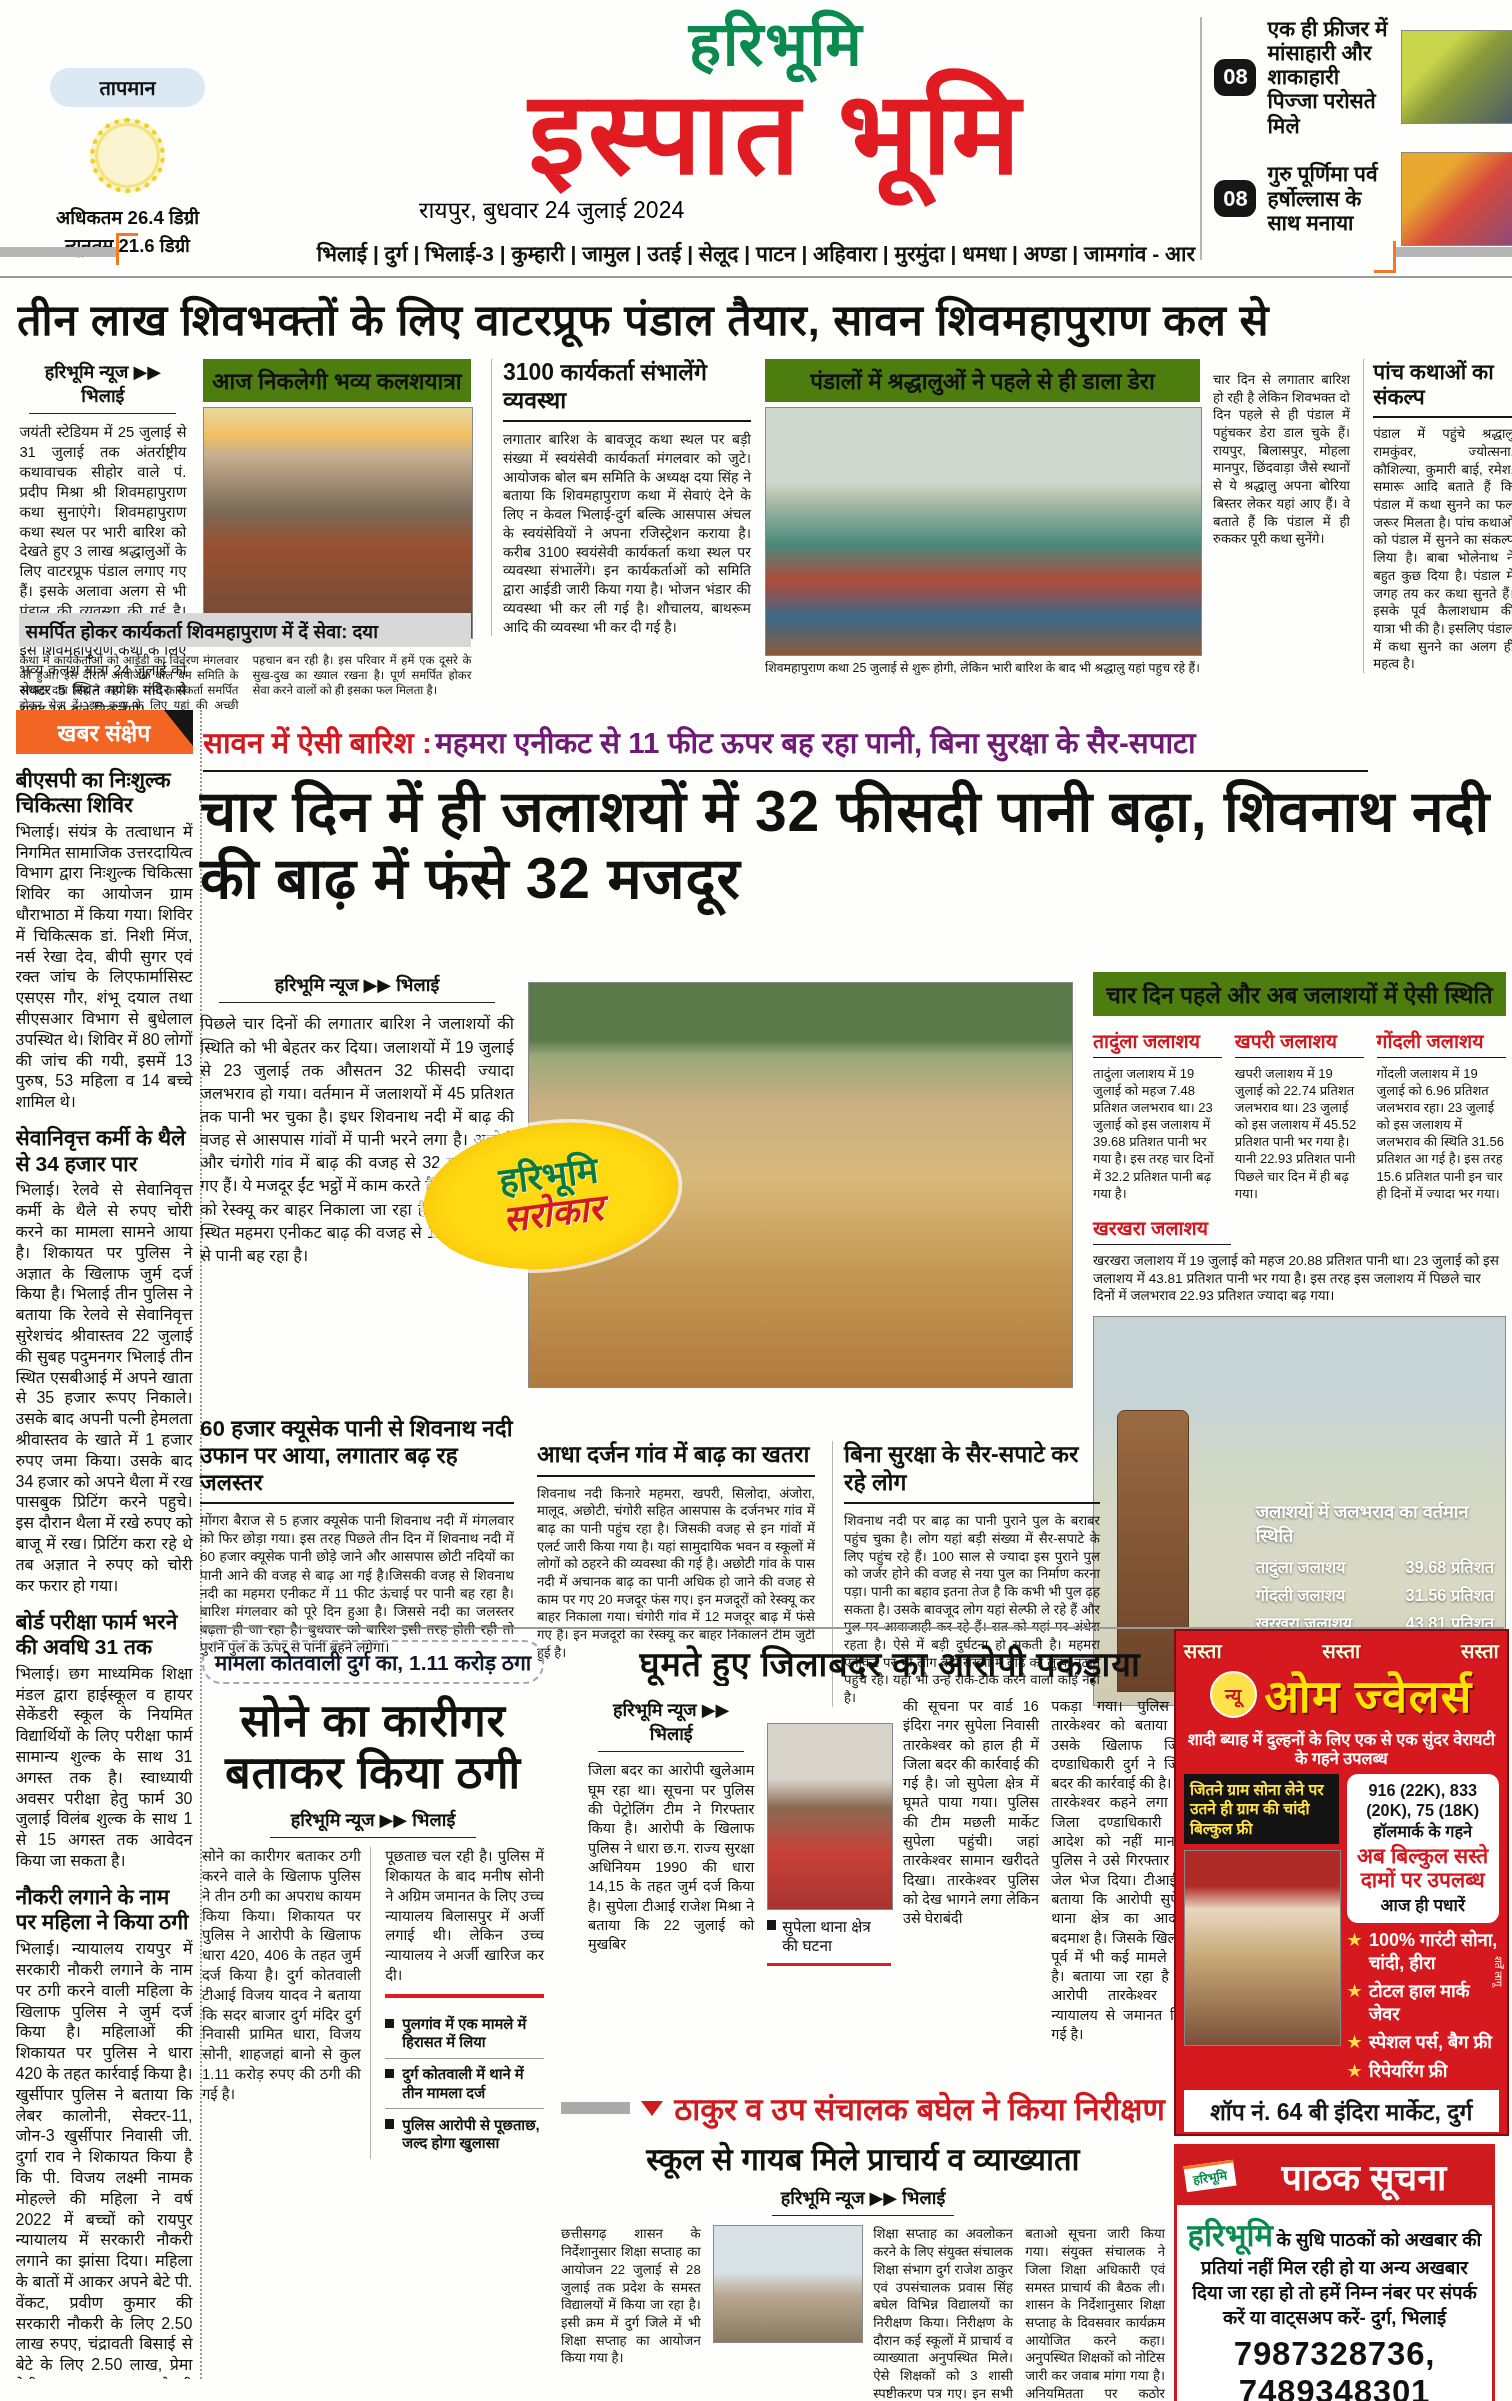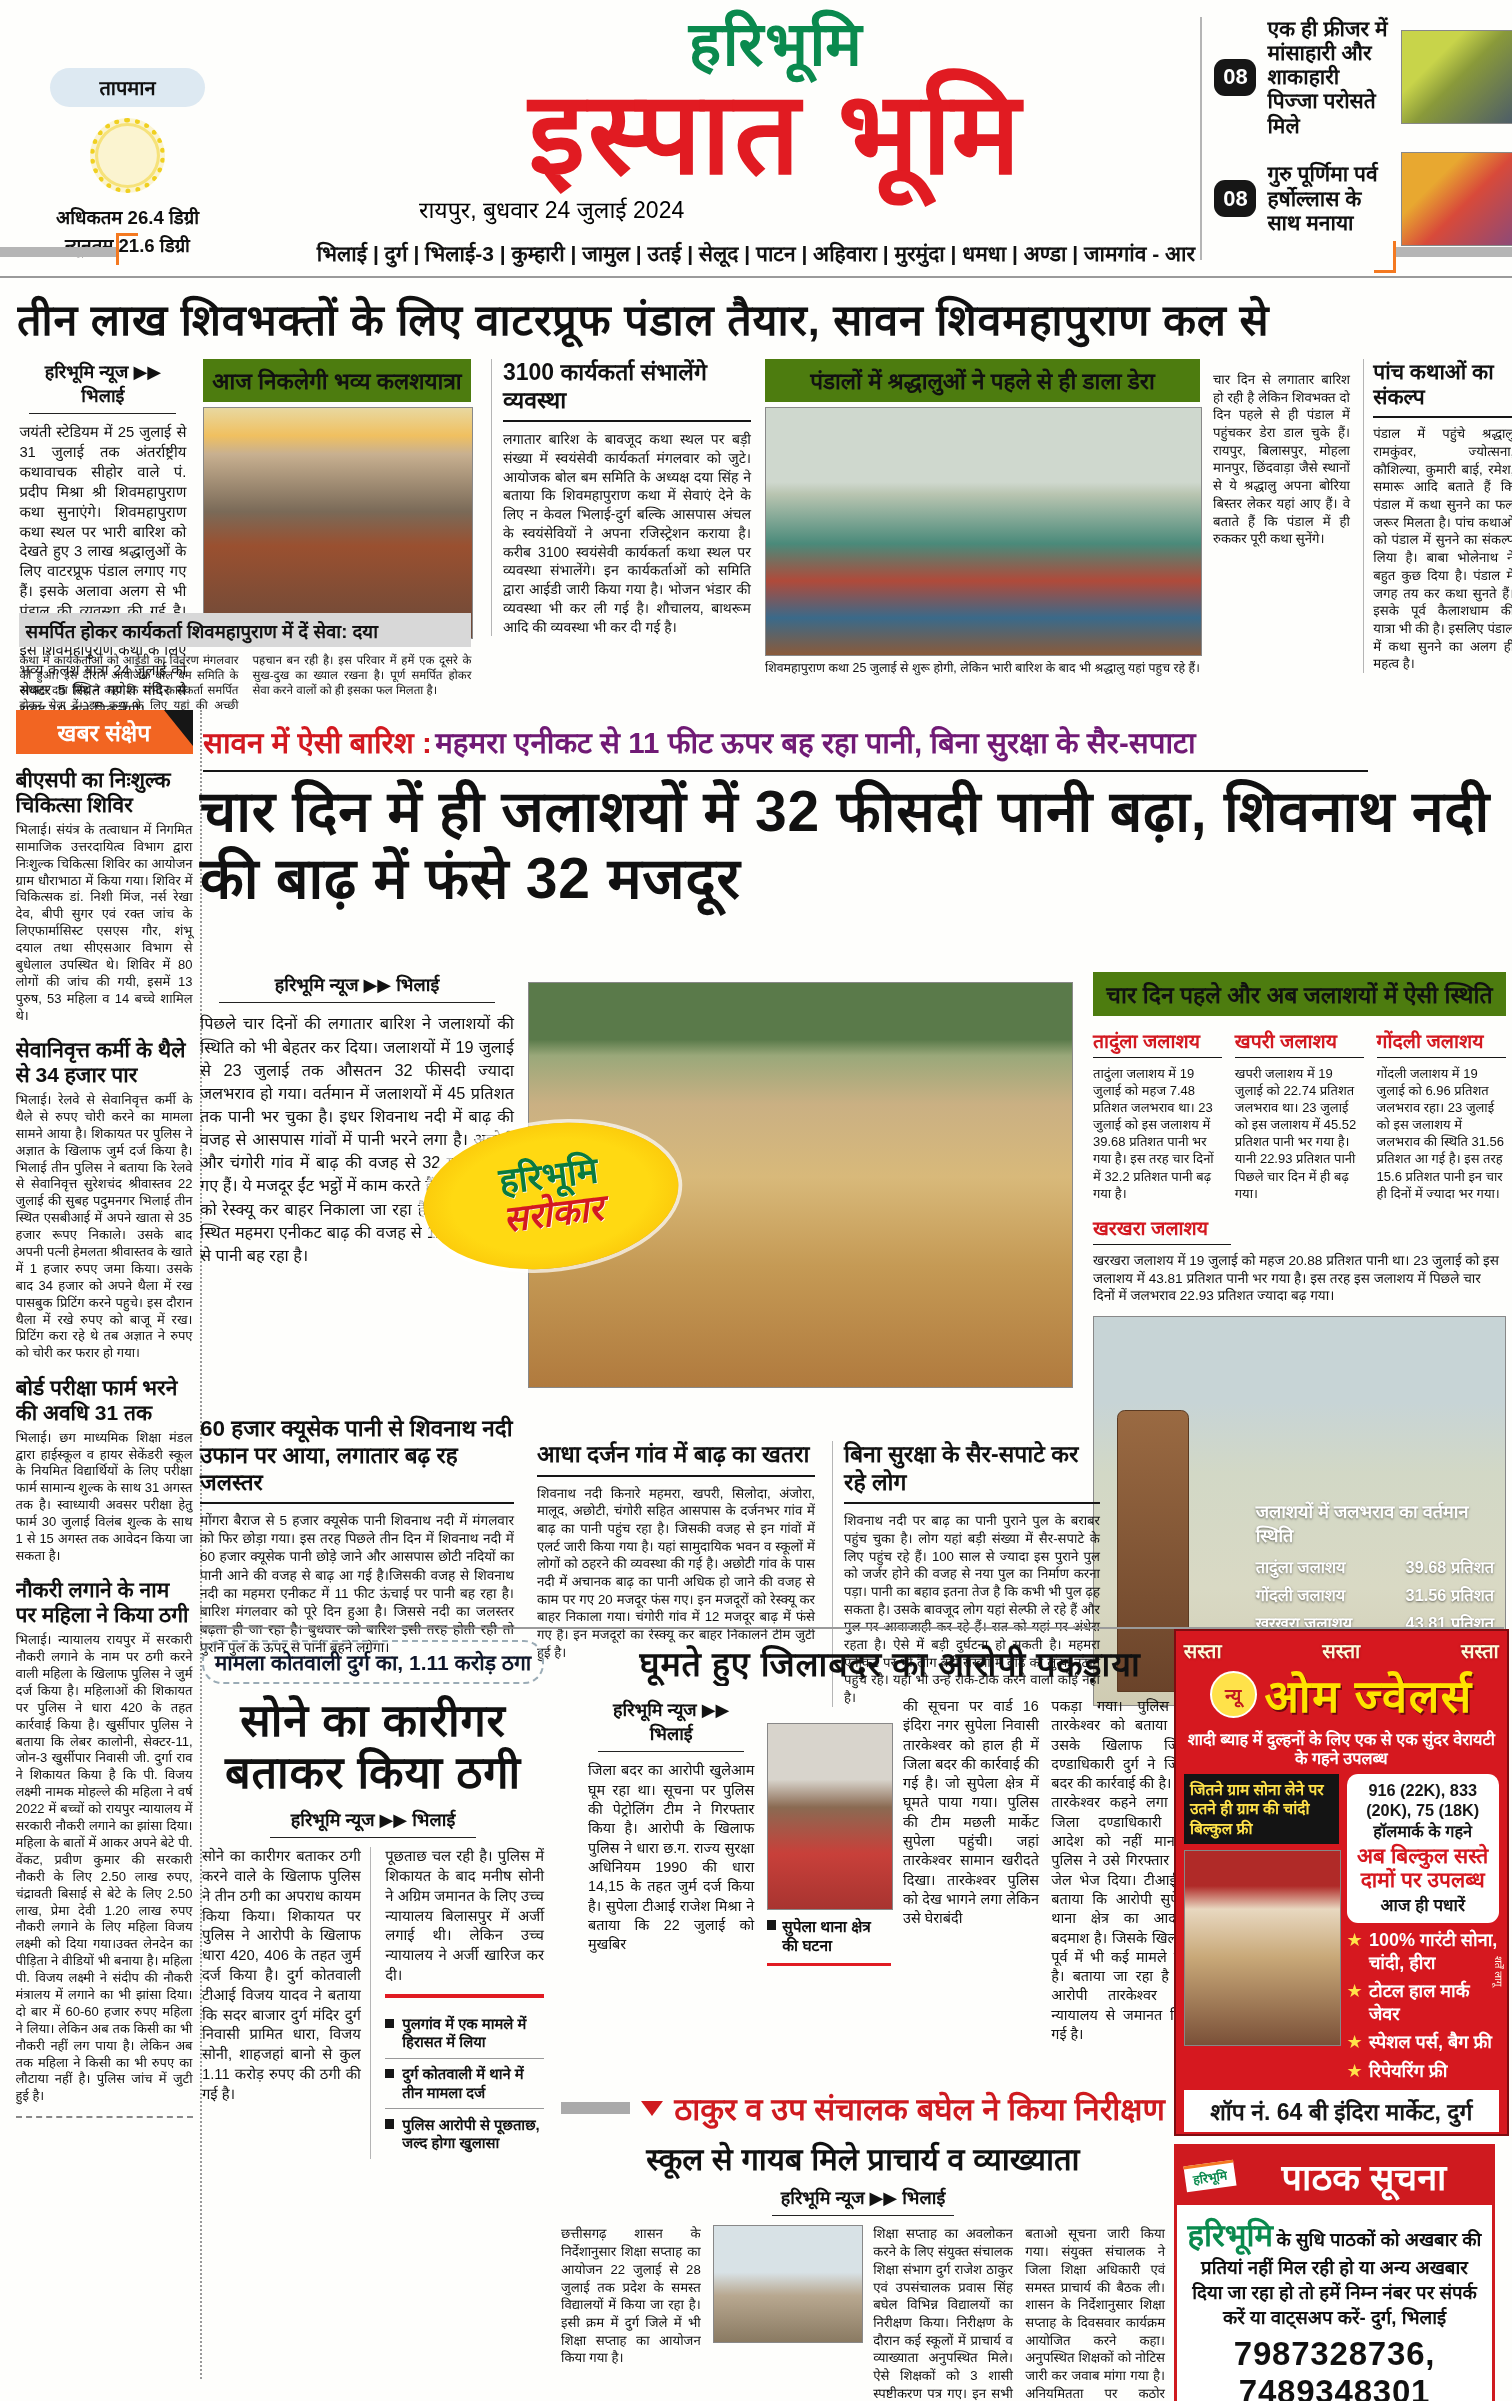--- a/index.html
+++ b/index.html
@@ -59,32 +59,32 @@
   .res-name{color:#d31920;font-weight:bold;font-size:19.4px;border-bottom:1.6px solid #161616;padding-bottom:3.1px;margin-bottom:6.2px;}
   .res-txt{font-size:13px;line-height:1.32;}
   .dam-overlay{position:absolute;right:11px;bottom:12.4px;width:58%;color:#fff;text-shadow:0 0.8px 2.3px rgba(0,0,0,.55);}
   .dam-overlay .t{font-weight:bold;font-size:18px;margin-bottom:7.8px;}
   .dam-row{display:flex;justify-content:space-between;font-weight:bold;font-size:16.3px;line-height:1.7;}
 
   .rail{border-right:2.3px dotted #999;padding-right:7.8px;overflow:hidden;}
   .rail-header{background:#f26522;color:#fff;font-weight:bold;font-size:23px;text-align:center;padding:6.2px 0;position:relative;}
   .rail-header:after{content:"";position:absolute;right:-0.8px;top:0;border-top:36px solid #161616;border-left:29.5px solid transparent;}
   .rail-title{font-weight:bold;font-size:21px;line-height:1.2;margin:12.4px 0 4.7px 0;}
-  .rail-txt{font-size:13px;line-height:1.3;}
+  .rail-txt{font-size:16px;line-height:1.3;}
   .rail-end{border-top:2.3px dashed #888;margin-top:11px;}
 
   .pill-kicker{border:2.3px dashed #9aabb5;border-radius:20px;color:#0f172a;font-weight:bold;font-size:21px;text-align:center;padding:6.2px 7.8px;}
   .thagi-headline{font-weight:bold;font-size:45px;line-height:1.15;letter-spacing:0.8px;}
   .bullets{border-top:4.7px solid #e11b22;margin-top:7.8px;padding-top:11px;}
   .bullet{display:flex;gap:7.8px;font-weight:bold;font-size:14.8px;line-height:1.25;padding:6.2px 0;border-bottom:1.6px solid #999;}
   .bullet:last-child{border-bottom:none;}
   .sq{flex:0 0 auto;width:9.3px;height:9.3px;background:#161616;margin-top:3.9px;}
 
   .jb-headline{font-weight:bold;font-size:34px;white-space:nowrap;overflow:hidden;letter-spacing:0.8px;}
-  .mug-cap{font-weight:bold;font-size:15.5px;line-height:1.25;border-bottom:3.1px solid #e11b22;padding:6.2px 0 7.8px 0;display:flex;gap:6.2px;}
+  .mug-cap{font-weight:normal;font-size:15.5px;line-height:1.25;border-bottom:3.1px solid #e11b22;padding:6.2px 0 7.8px 0;display:flex;gap:6.2px;}
 
   .school-kicker{display:flex;align-items:center;gap:11px;}
   .gray-dash{width:163px;height:12.4px;background:#aaa;}
   .chev{width:0;height:0;border-left:11px solid transparent;border-right:11px solid transparent;border-top:15.5px solid #cf1a1f;}
   .school-kicker .txt{color:#cf1a1f;font-weight:bold;font-size:31px;white-space:nowrap;}
   .school-headline{font-weight:bold;font-size:31px;white-space:nowrap;overflow:hidden;}
 
   .ad-jewel{background:#d6181f;border:2.3px solid #7e0c10;color:#fff;padding:6.2px 7.8px;}
   .cheap-row{display:flex;justify-content:space-between;color:#fff9d8;font-weight:bold;font-size:20px;text-shadow:0 0 2.3px #7e0c10;}
   .ad-name-row{display:flex;align-items:center;gap:7.8px;justify-content:center;}

